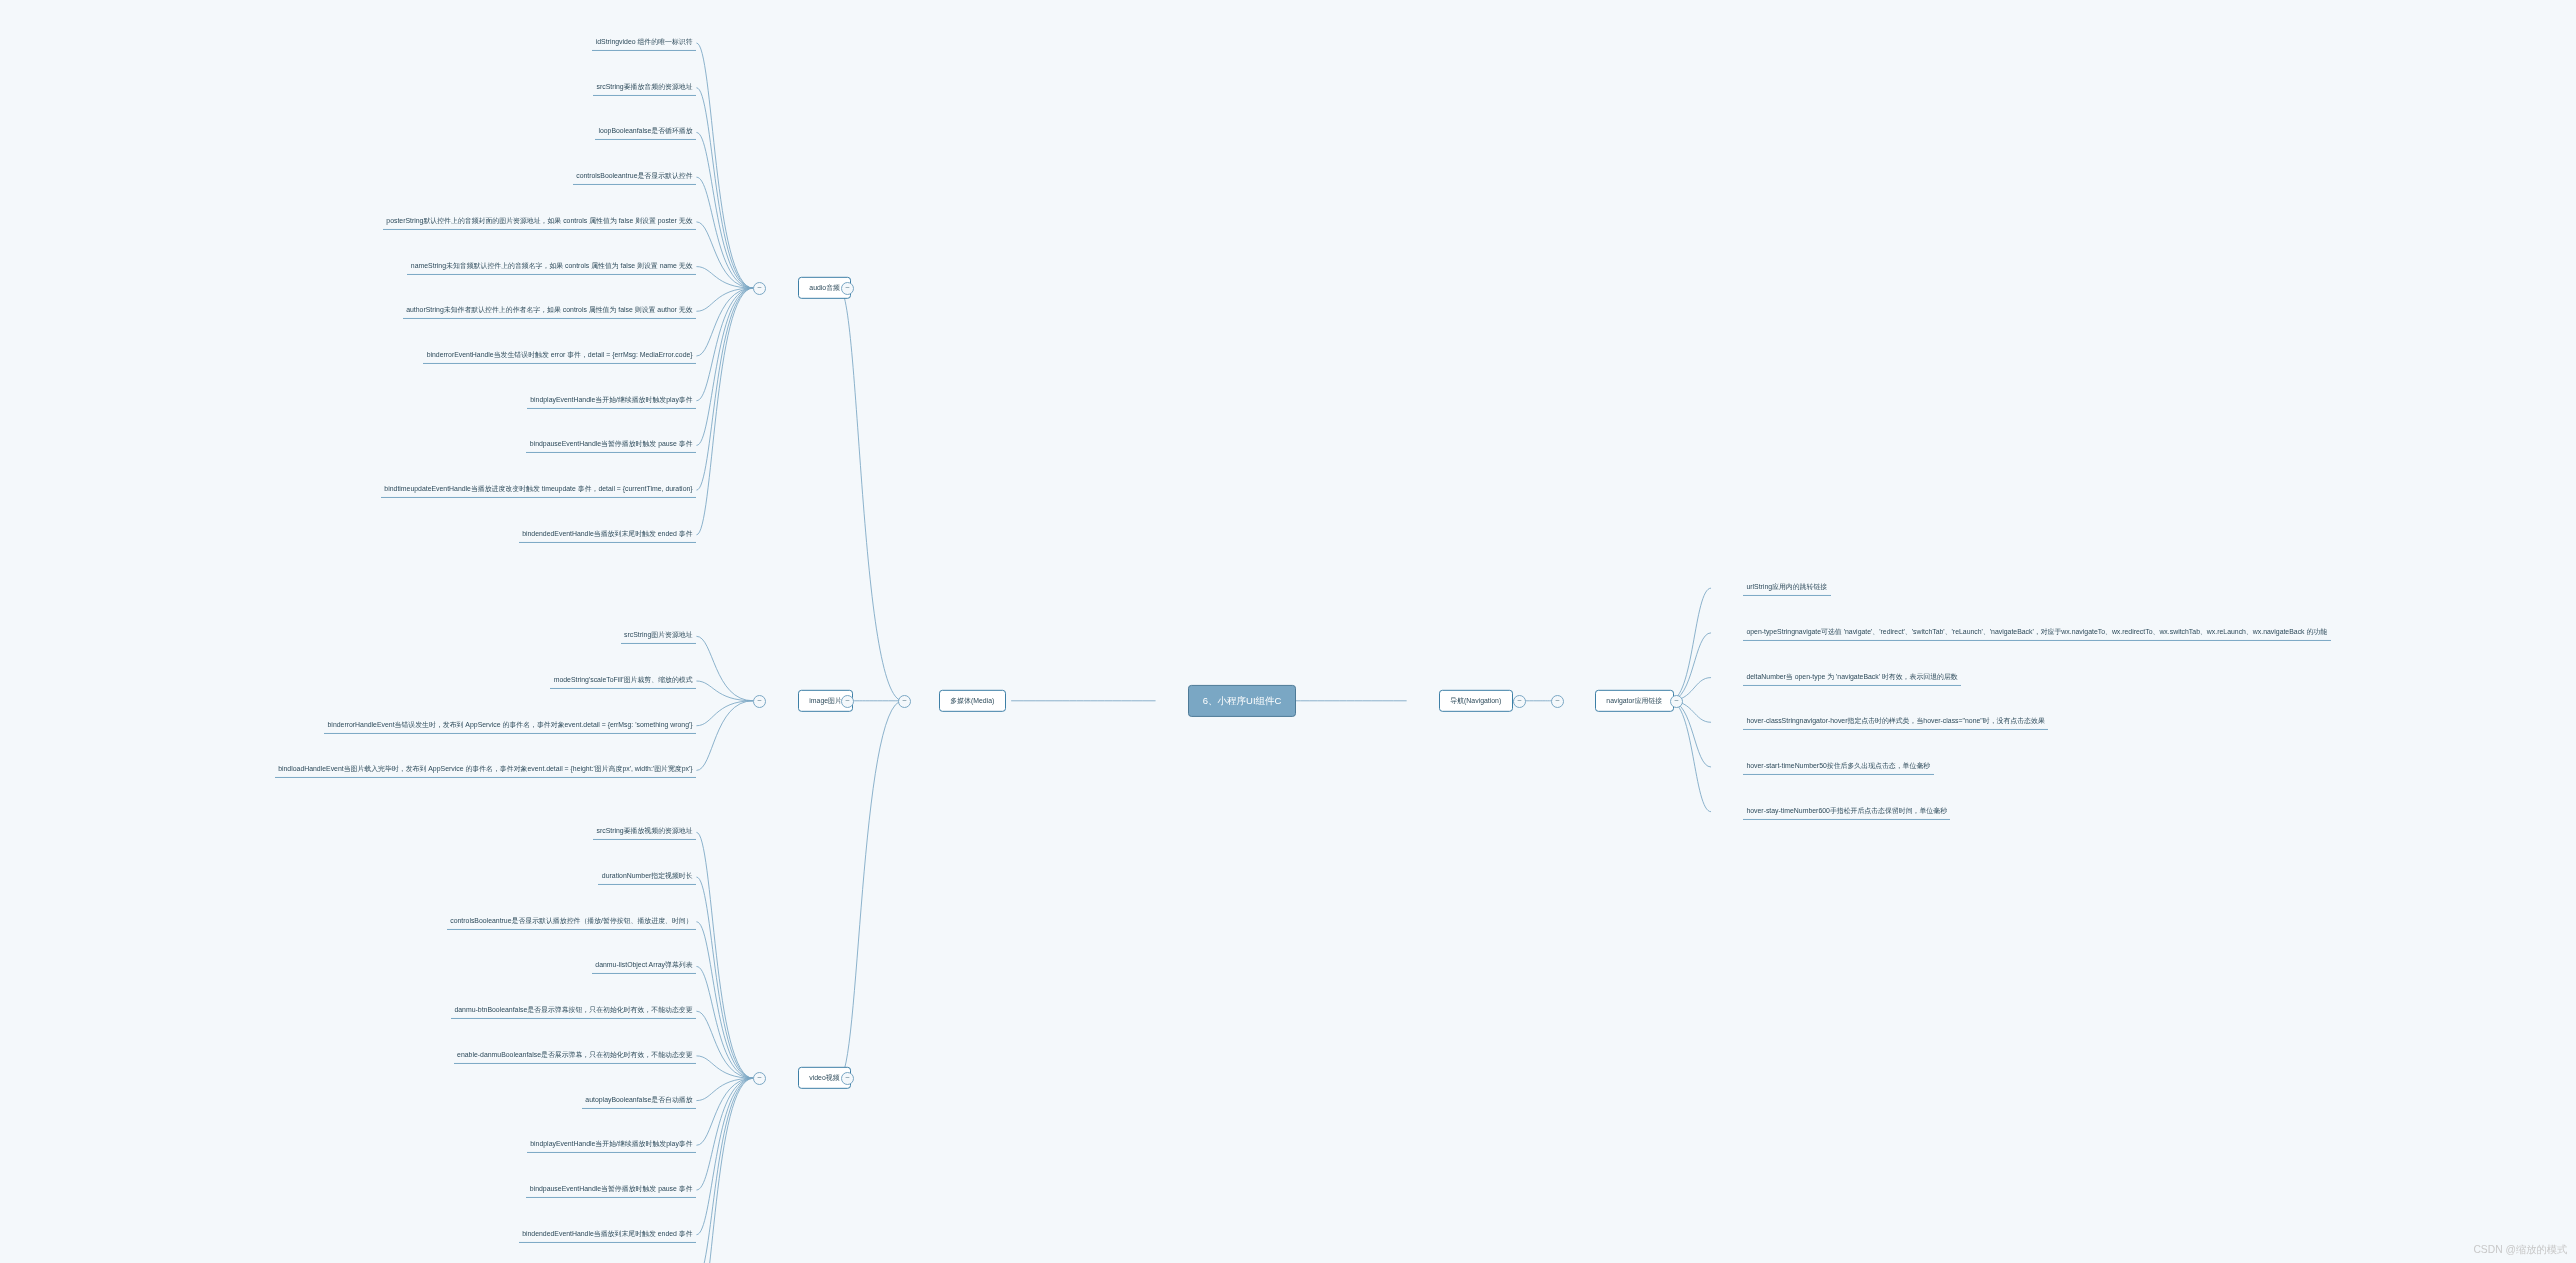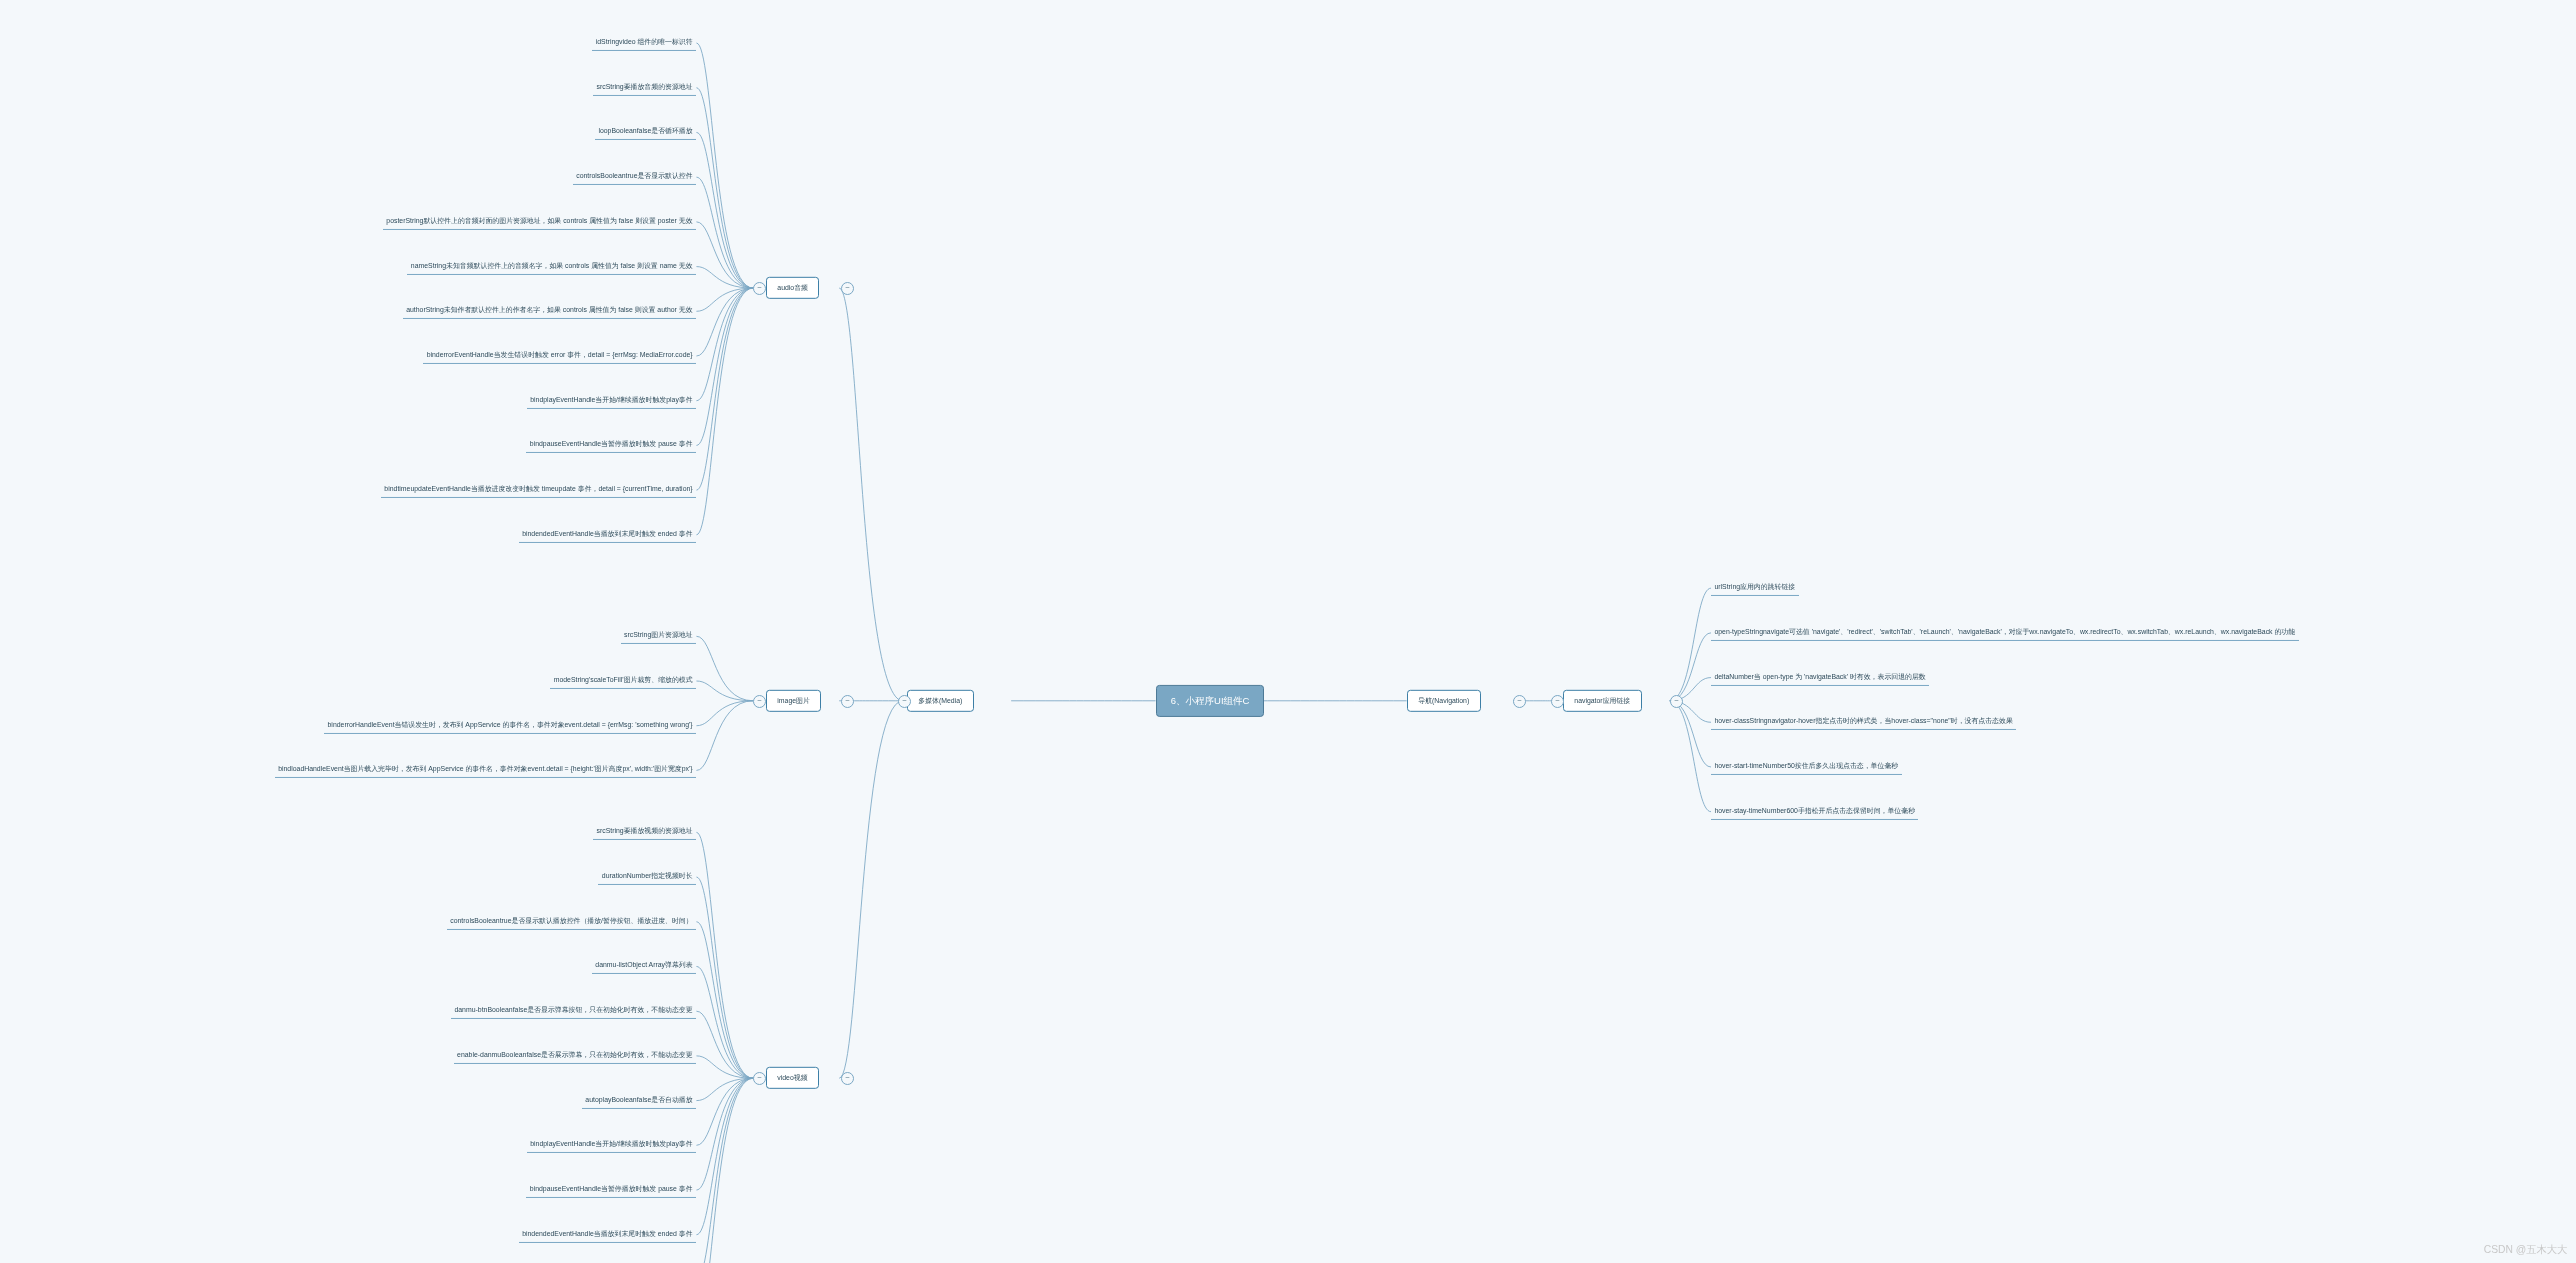--- a/index.html
+++ b/index.html
@@ -25,20 +25,21 @@
   }
   .node {
     position: absolute;
     transform: translate(0, -50%);
     padding: 5.2px 10.3px;
     border: 0.9px solid #3d7fa6;
     border-radius: 3.4px;
     background: #fff;
     white-space: nowrap;
     color: #2d4a5a;
+    margin-left: 32px;
   }
   .root {
     background: #7aa7c4;
     color: #fff;
     border-color: #4d7a97;
     font-size: 9.5px;
     padding: 8.6px 13.8px;
   }
   .leaf {
     border: none;
@@ -178,15 +179,15 @@
   <div class="toggle" style="left:1551px;top:695px;transform:none;">−</div>
   <div class="toggle" style="left:1670px;top:695px;transform:none;">−</div>
 
   <div class="leaf node" style="left:1711px;top:588px;"><span>urlString应用内的跳转链接</span></div>
   <div class="leaf node" style="left:1711px;top:633px;"><span>open-typeStringnavigate可选值 'navigate'、'redirect'、'switchTab'、'reLaunch'、'navigateBack'，对应于wx.navigateTo、wx.redirectTo、wx.switchTab、wx.reLaunch、wx.navigateBack 的功能</span></div>
   <div class="leaf node" style="left:1711px;top:678px;"><span>deltaNumber当 open-type 为 'navigateBack' 时有效，表示回退的层数</span></div>
   <div class="leaf node" style="left:1711px;top:722px;"><span>hover-classStringnavigator-hover指定点击时的样式类，当hover-class="none"时，没有点击态效果</span></div>
   <div class="leaf node" style="left:1711px;top:767px;"><span>hover-start-timeNumber50按住后多久出现点击态，单位毫秒</span></div>
   <div class="leaf node" style="left:1711px;top:812px;"><span>hover-stay-timeNumber600手指松开后点击态保留时间，单位毫秒</span></div>
 
-  <div class="watermark">CSDN @五木大大</div>
+  <div class="watermark">CSDN @缩放的模式</div>
 </div>
 
 
 </body></html>

